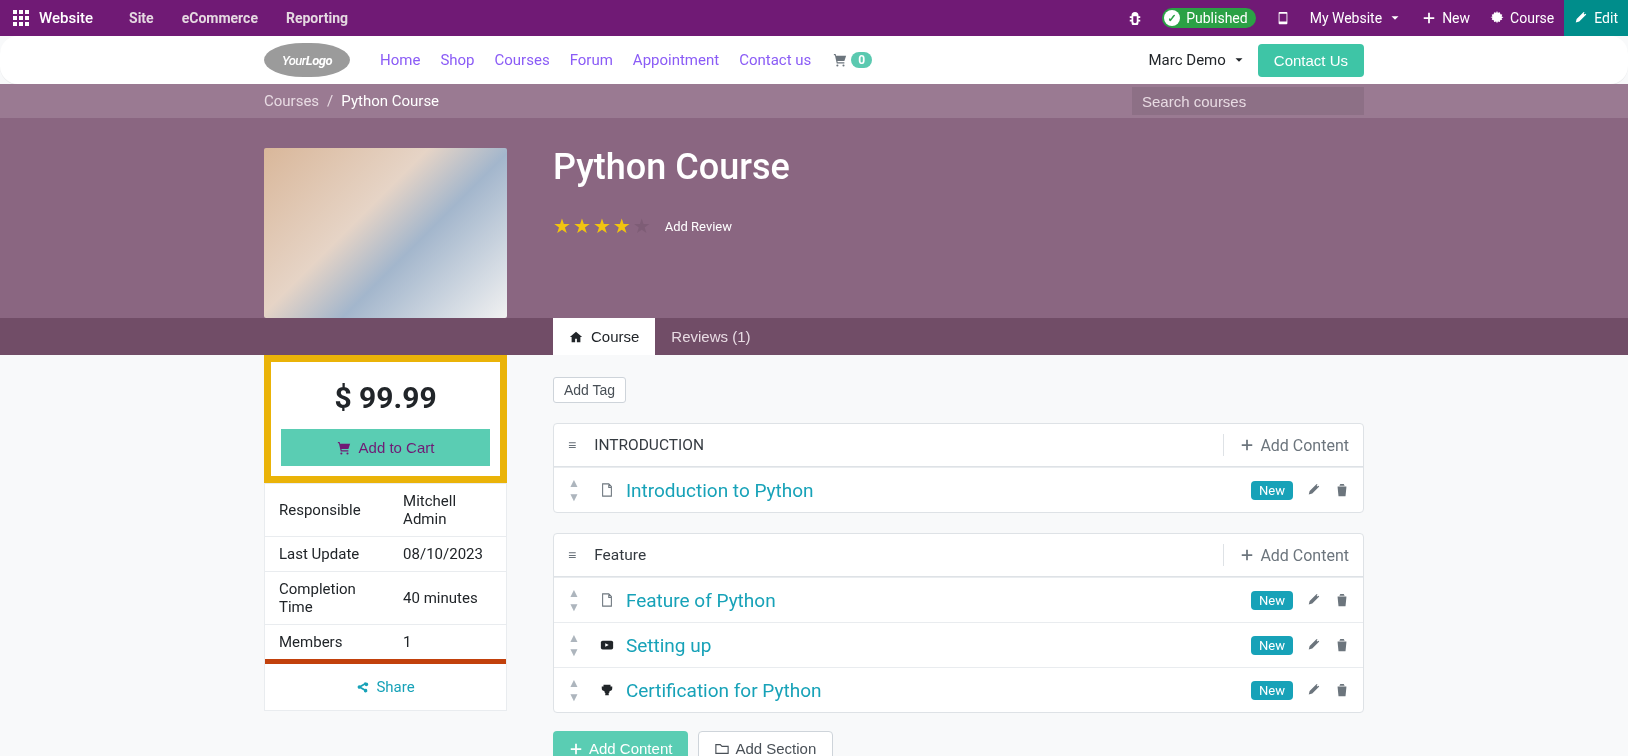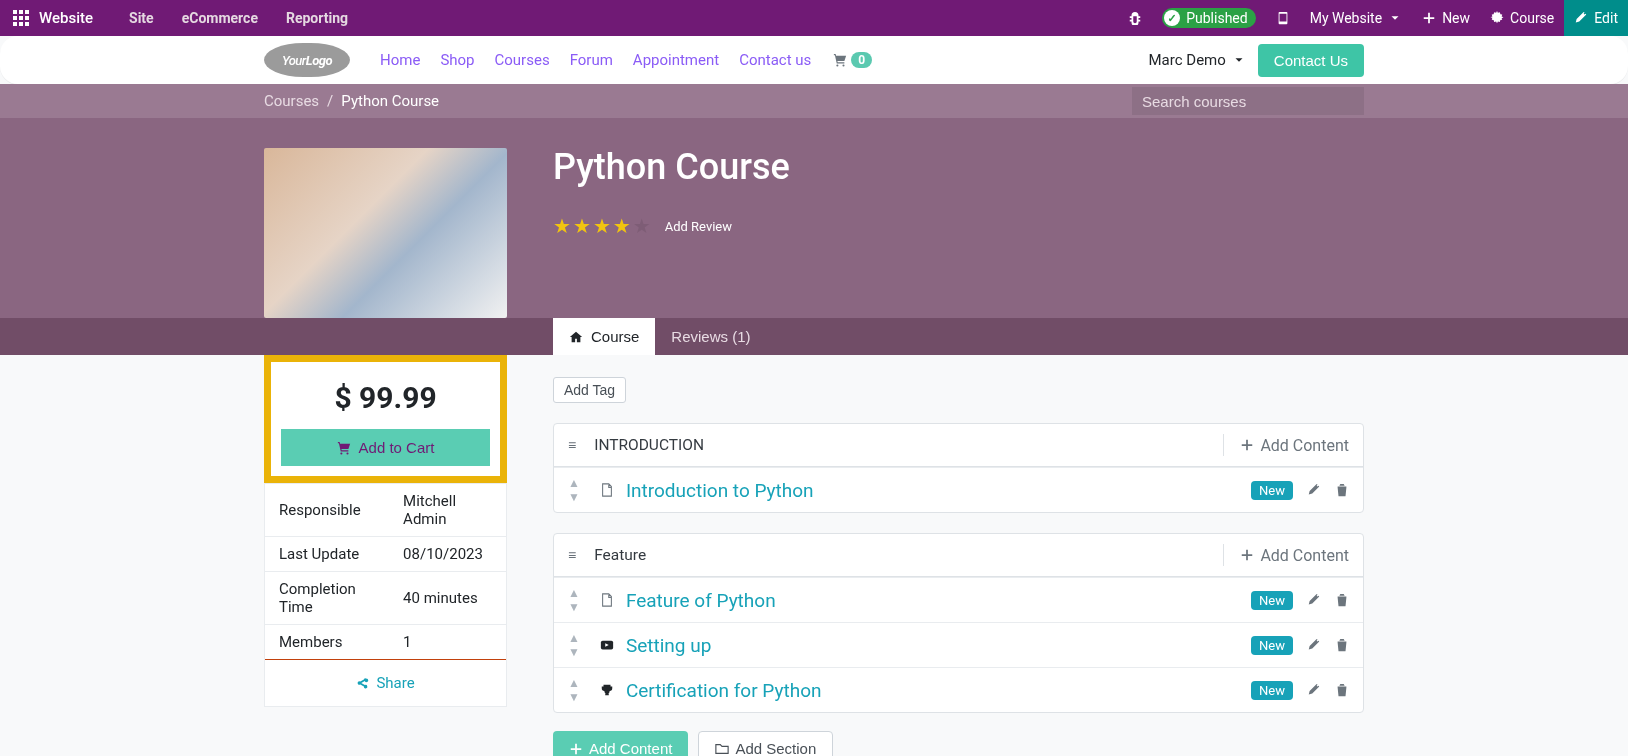--- a/index.html
+++ b/index.html
@@ -58,21 +58,21 @@
   .main{ padding-bottom:40px;}
   .main .container{ display:flex; gap:46px; align-items:flex-start;}
   .sidebar{ width:243px; margin-top:0;}
   .price-card{ background:#fff; border:7px solid #eab308; padding:10px; text-align:center; margin-top:0;}
   .price{ font-size:30px; font-weight:700; padding:8px 0 14px;}
   .cart-btn{ width:100%; background:#5acdb3; color:#701a75; border:none; padding:10px 0; font-size:15px; display:flex;justify-content:center;align-items:center;gap:8px; cursor:pointer;}
   .meta{ background:#fff; border:1px solid #e9ecef; border-top:none;}
   .meta table{ width:100%; border-collapse:collapse; font-size:15px;}
   .meta td{ padding:8px 14px; border-top:1px solid #e9ecef; text-align:left;}
   .meta td:first-child{ font-weight:400; color:#212529;}
-  .share{ text-align:center; padding:14px; color:#17a2b8; font-size:15px; border-top:1px solid #c2410c; display:flex;justify-content:center;align-items:center;gap:6px;}
+  .share{ text-align:center; padding:14px; color:#17a2b8; font-size:15px; border-top:5px solid #c2410c; display:flex;justify-content:center;align-items:center;gap:6px;}
   .content{ flex:1; padding-top:22px;}
   .add-tag{ border:1px solid #ced4da; background:#fff; color:#495057; padding:4px 10px; font-size:14px; border-radius:3px; cursor:pointer;}
   .section{ border:1px solid #dee2e6; border-radius:4px; margin-top:20px; background:#fff;}
   .section-header{ display:flex; align-items:center; padding:10px 14px; border-bottom:1px solid #dee2e6;}
   .grip{ color:#687179; margin-right:18px; line-height:.6; font-size:14px;}
   .sec-title{ font-size:15.5px; color:#343a40;}
   .add-content{ margin-left:auto; color:#6c757d; display:flex; align-items:center; gap:6px; cursor:pointer; border-left:1px solid #dee2e6; padding-left:16px; height:22px;}
   .row{ display:flex; align-items:center; padding:8px 14px; border-top:1px solid #e9ecef;}
   .row:first-of-type{ border-top:none;}
   .sort{ color:#adb5bd; font-size:12px; margin-right:18px; text-align:center;}

